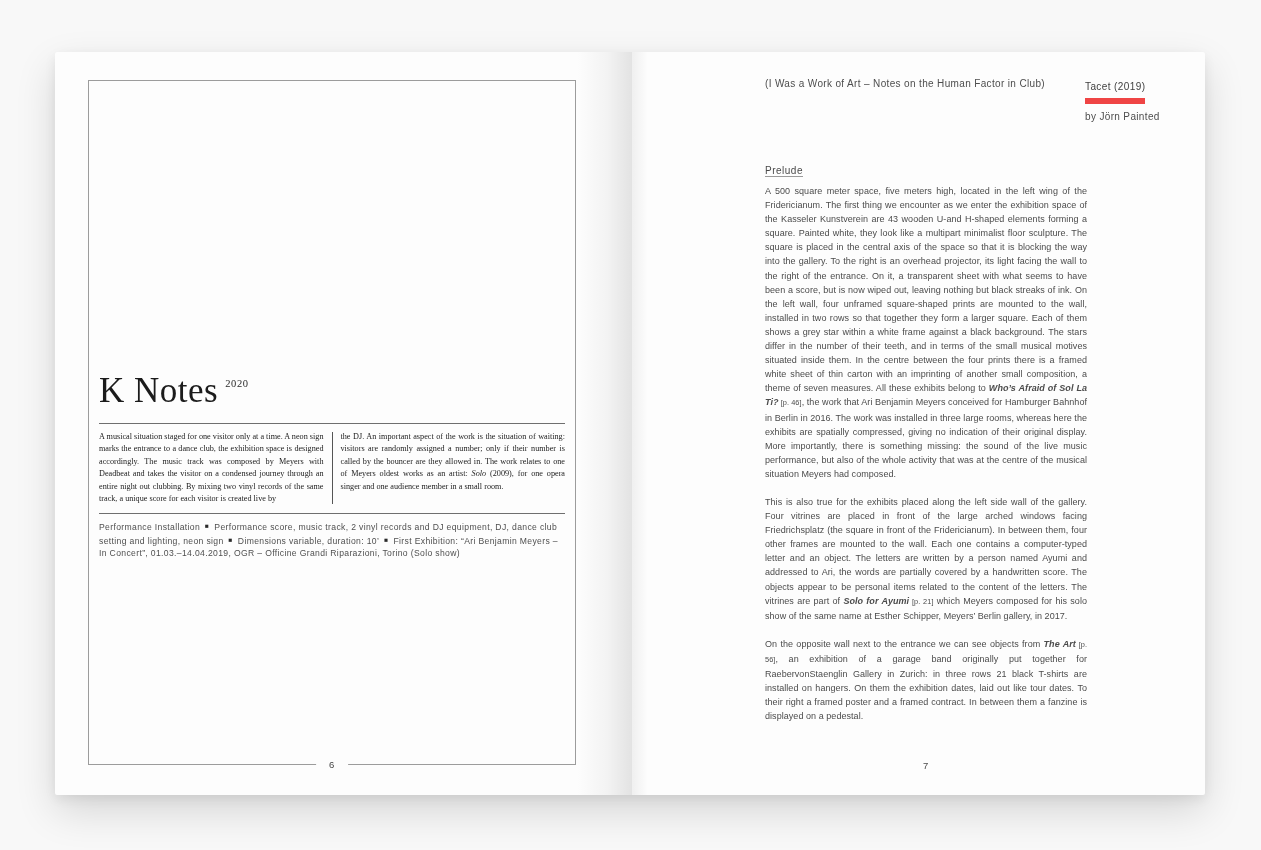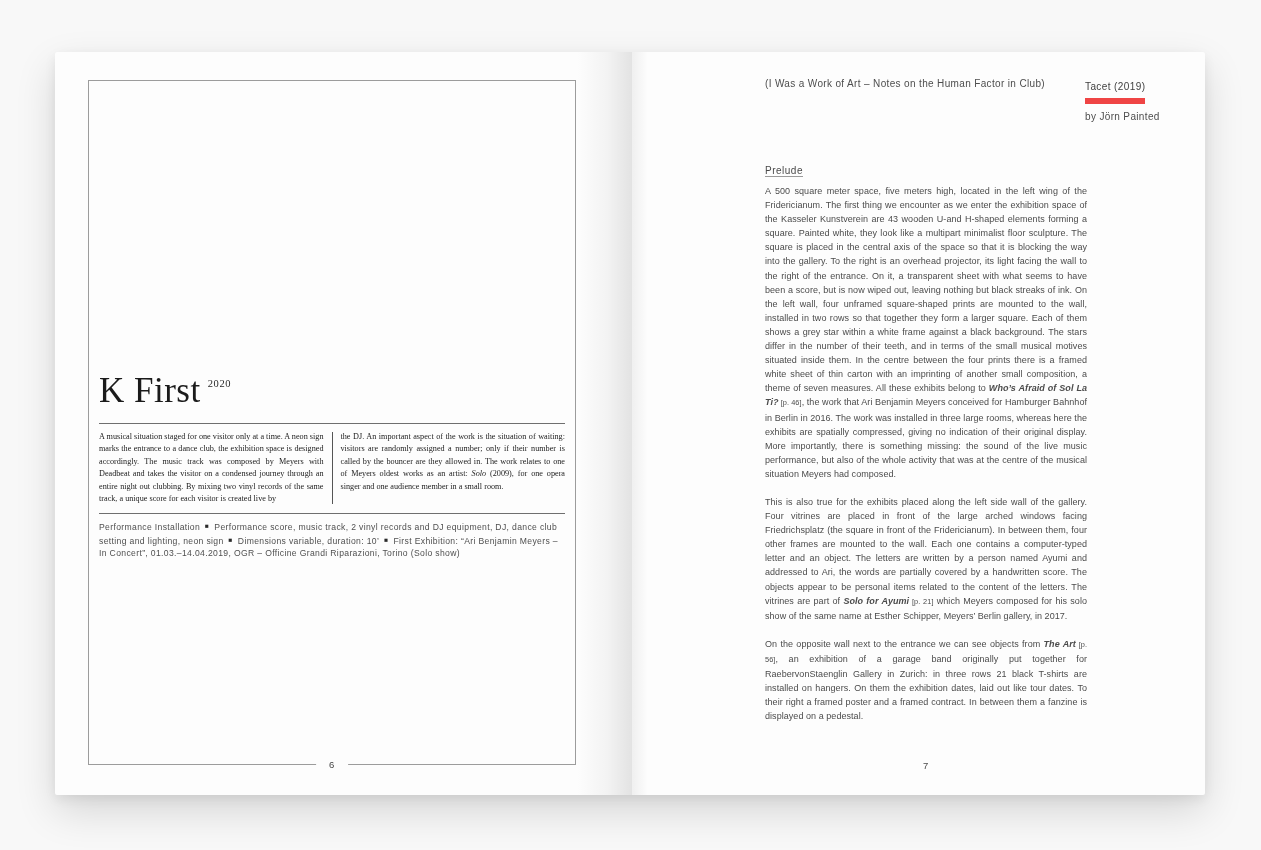--- a/index.html
+++ b/index.html
@@ -89,21 +89,21 @@
   <div class="book">
 
     <div class="spine-left"></div>
     <div class="spine-line"></div>
     <div class="spine-right"></div>
 
     <div class="page-frame">
       <div class="frame-inner">
 
         <div class="kclub-title">
-          <span>K First</span><span class="year">2020</span>
+          <span>K Notes</span><span class="year">2020</span>
         </div>
 
         <div class="rule rule-title"></div>
 
         <div class="cols">
           <div class="col"><span>A musical situation staged for one visitor only at a time. A neon sign marks the entrance to a dance club, the exhibition space is designed accordingly. The music track was composed by Meyers with Deadbeat and takes the visitor on a condensed journey through an entire night out clubbing. By mixing two vinyl records of the same track, a unique score for each visitor is created live by</span></div>
           <div class="col-divider"></div>
           <div class="col"><span>the DJ. An important aspect of the work is the situation of waiting: visitors are randomly assigned a number; only if their number is called by the bouncer are they allowed in. The work relates to one of Meyers oldest works as an artist: </span><span class="seg-italic">Solo</span><span> (2009), for one opera singer and one audience member in a small room.</span></div>
         </div>
 

